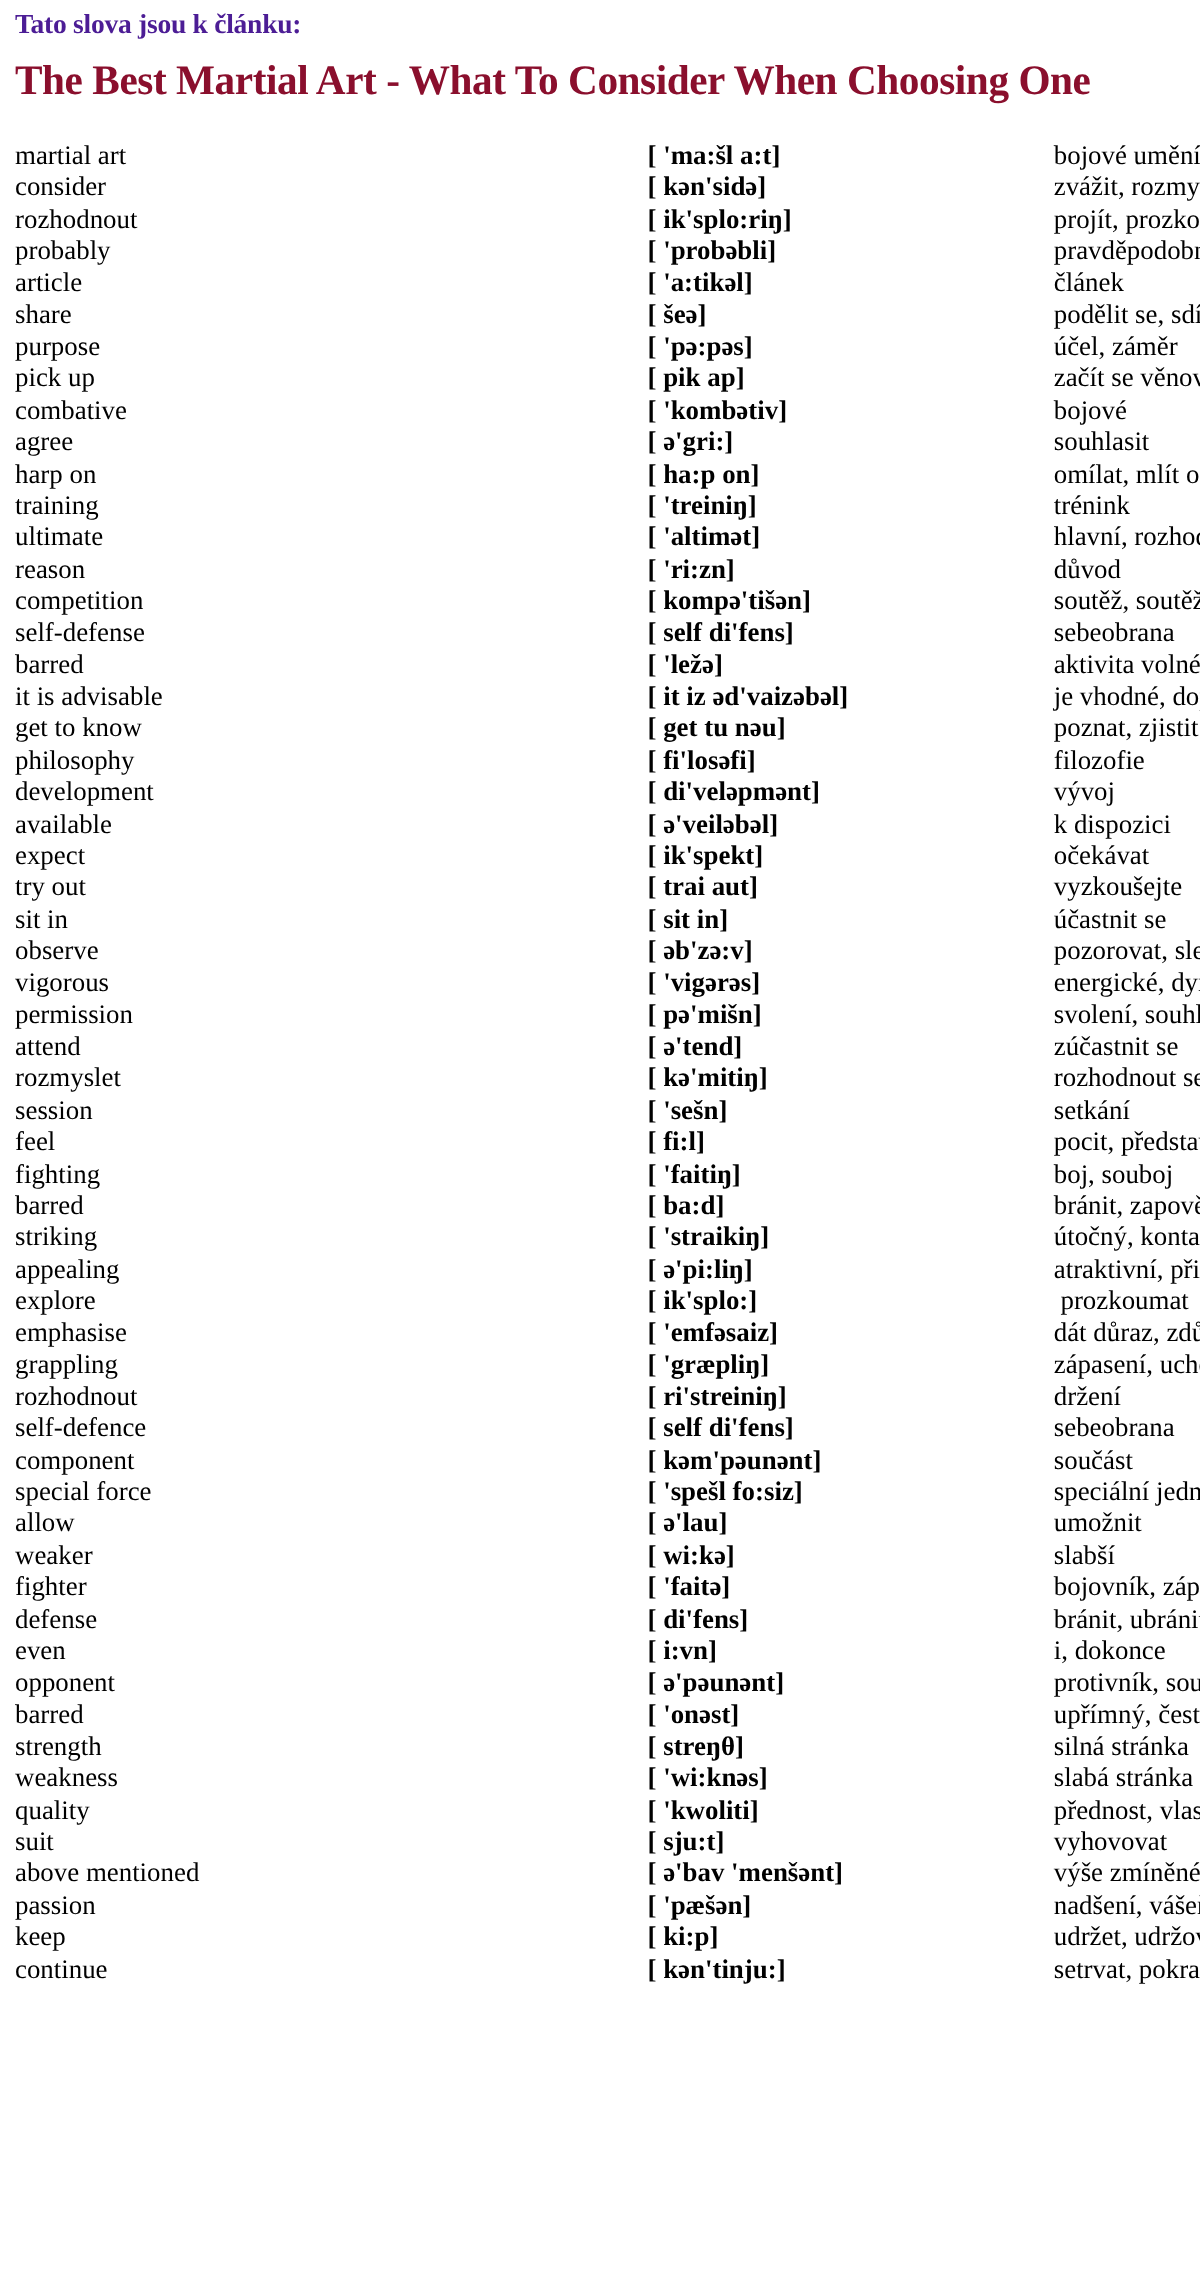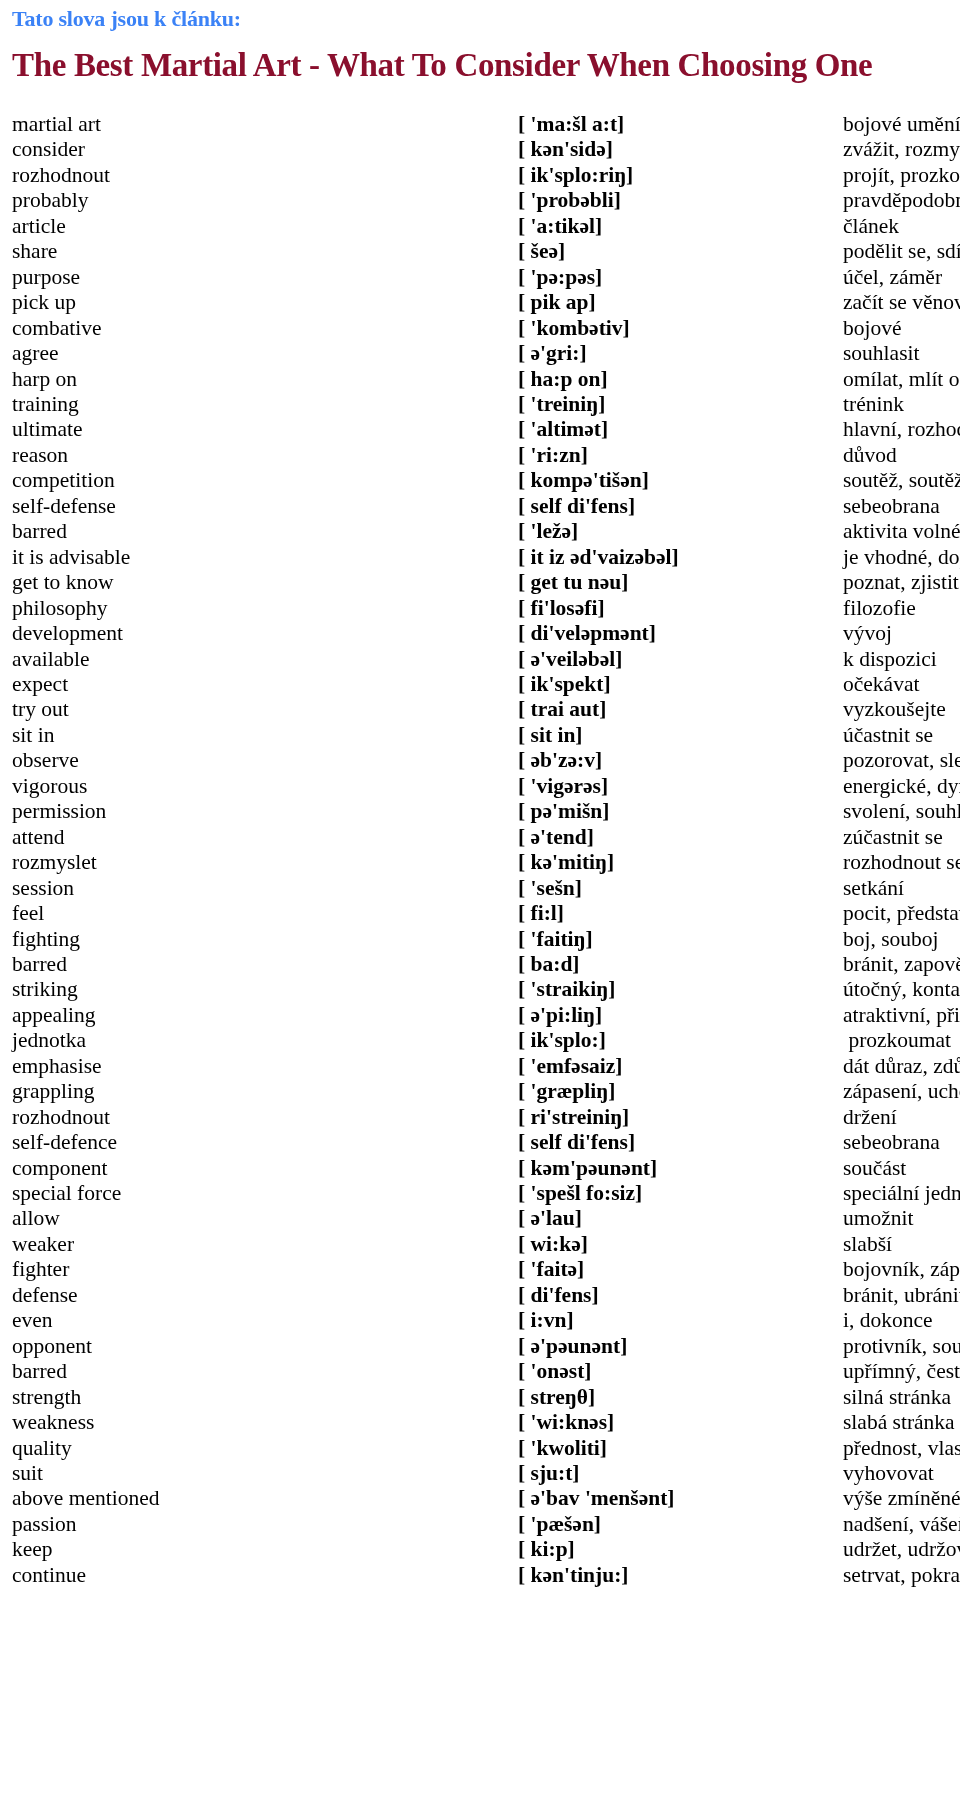--- a/index.html
+++ b/index.html
@@ -65,21 +65,21 @@
   .col-term   { width: 253px; padding-left: 12px !important; }
   .col-phon   { width: 270px; padding-left: 253px !important; font-weight: bold; }
   .col-trans  { width: 425px; padding-left: 55px !important; }
   tr { height: 25.45px; }
 </style>
 </head>
 <body>
 
 <div class="page">
 
-  <div class="kicker" style="color: #3b82f6;">Tato slova jsou k článku:</div>
+  <div class="kicker" style="color: #4c1d95;">Tato slova jsou k článku:</div>
 
   <div class="main-title" style="color: rgb(138, 15, 45);">The Best Martial Art - What To Consider When Choosing One</div>
 
   <table class="vocab-table">
     <tbody id="vocab-body">
         <tr>
           <td class="col-term">martial art</td>
           <td class="col-phon">[ 'ma:šl a:t]</td>
           <td class="col-trans">bojové umění</td>
         </tr>
@@ -252,21 +252,21 @@
           <td class="col-term">striking</td>
           <td class="col-phon">[ 'straikiŋ]</td>
           <td class="col-trans">útočný, kontaktní</td>
         </tr>
         <tr>
           <td class="col-term">appealing</td>
           <td class="col-phon">[ ə'pi:liŋ]</td>
           <td class="col-trans">atraktivní, přitažlivý</td>
         </tr>
         <tr>
-          <td class="col-term">jednotka</td>
+          <td class="col-term">explore</td>
           <td class="col-phon">[ ik'splo:]</td>
           <td class="col-trans"> prozkoumat</td>
         </tr>
         <tr>
           <td class="col-term">emphasise</td>
           <td class="col-phon">[ 'emfəsaiz]</td>
           <td class="col-trans">dát důraz, zdůraznit</td>
         </tr>
         <tr>
           <td class="col-term">grappling</td>

